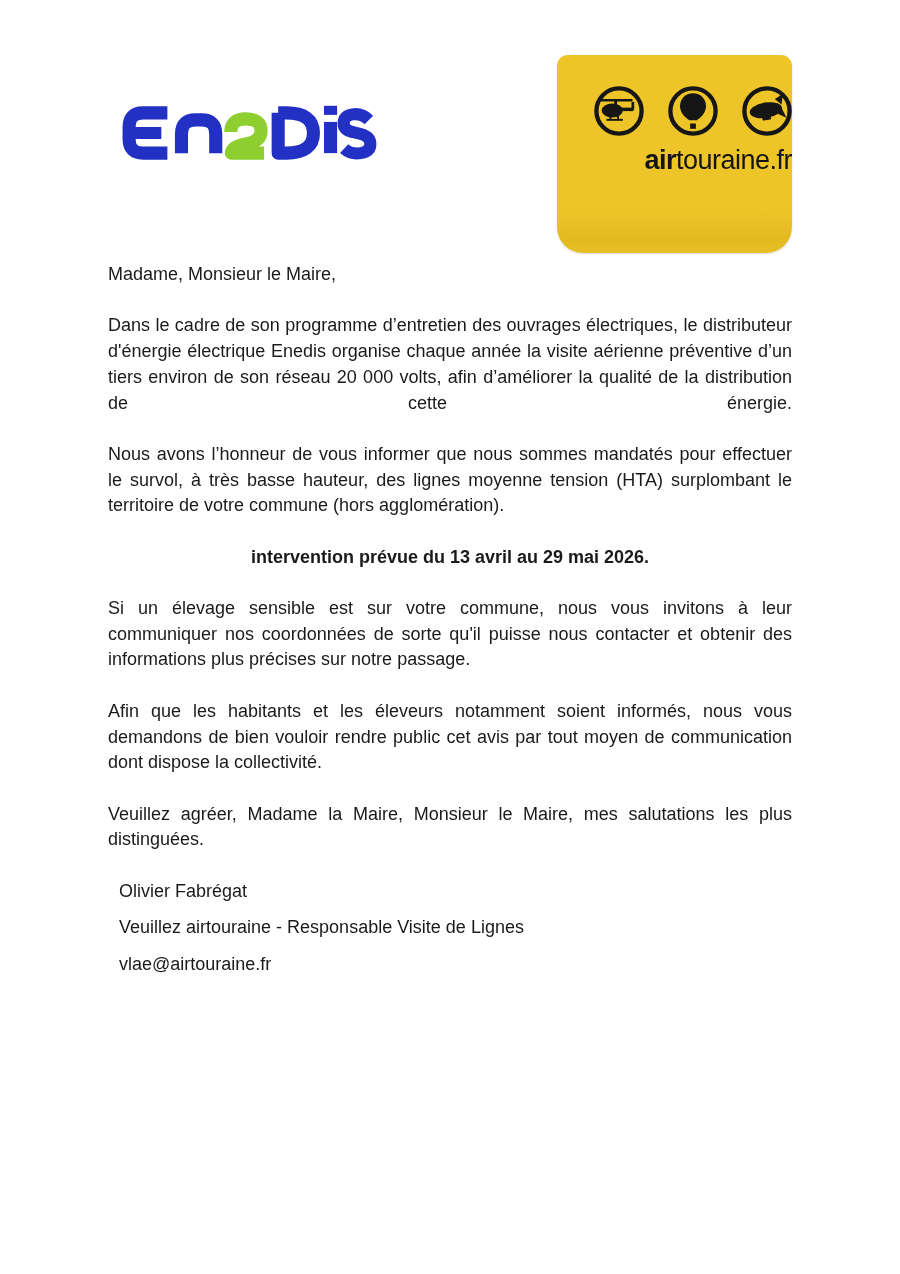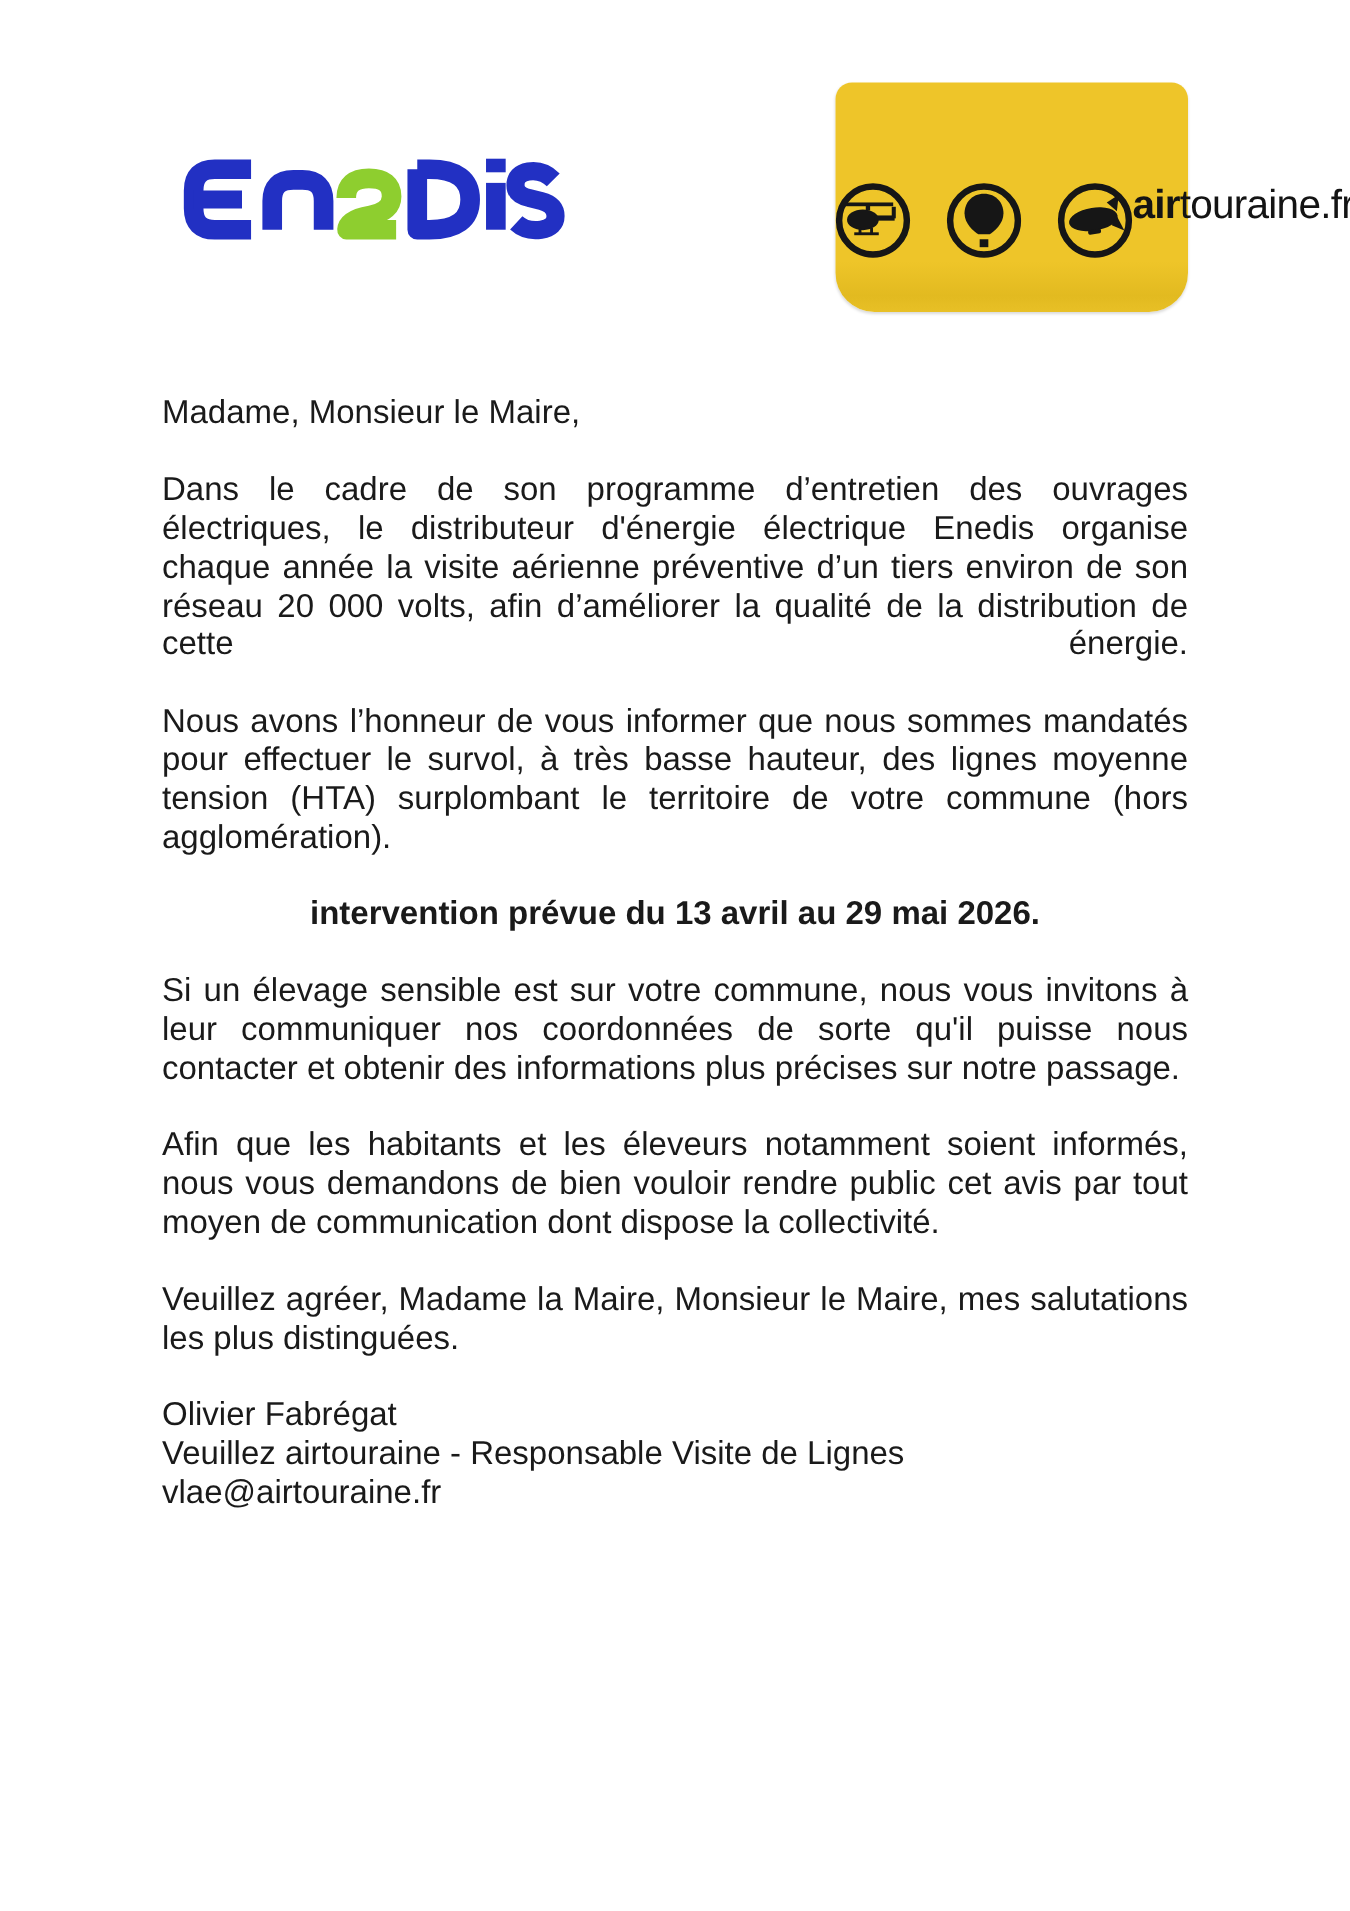--- a/index.html
+++ b/index.html
@@ -12,25 +12,25 @@
     overflow: hidden;
   }
 
   
   .enedis-logo {
     position: absolute; left: 116px; top: 98px;
     width: 274px; height: 70px;
   }
   .airtouraine-logo {
     position: absolute; left: 557px; top: 55px;
-    width: 235px; height: 153px;
+    width: 235px; height: 198px;
     border-radius: 11px 11px 26px 26px;
     background: linear-gradient(180deg, #eec529 0%, #eec529 78%, #e2ba20 93%, #e8c026 100%);
     box-shadow: 0 1px 2px rgba(0,0,0,0.15);
-    display: flex; flex-direction: row; align-items: center;
+    display: flex; flex-direction: column; align-items: flex-end;
   }
   .airtouraine-icons {
     margin-top: 31px;
     display: flex; gap: 24px; justify-content: center;
   }
   .airtouraine-icons svg { display: block; }
   .airtouraine-text {
     margin-top: 9px;
     font-size: 27px;
     letter-spacing: -0.5px;
@@ -43,30 +43,30 @@
   .letter {
     position: absolute; left: 108px; top: 262px; width: 684px;
   }
   .letter-title {
     font-size: 28px; line-height: 34px; font-weight: bold;
     text-align: center;
     margin: 0 0 62px 0;
     color: #111;
   }
   .letter p {
-    font-size: 22px; line-height: 25.7px;
+    font-size: 18px; line-height: 25.7px;
     margin: 0 0 25.7px 0;
     text-align: justify;
   }
   .letter p.justify-all { text-align-last: justify; }
   .letter p.highlight {
     text-align: right; text-align-last: center;
     font-weight: bold;
   }
-  .letter .signature p { margin: 0; text-align: left; }
+  .letter .signature p { margin: 11px; text-align: left; }
 </style>
 </head>
 <body>
 
 <div class="enedis-logo">
   <svg width="274" height="70" viewBox="0 0 272 66" fill="none" xmlns="http://www.w3.org/2000/svg">
 
     <path d="M51 13 H27 Q13 13 13 27 V39 Q13 53 27 53 H51" stroke="#2230c3" stroke-width="13" stroke-linejoin="round"></path>
     <path d="M13 33 H45" stroke="#2230c3" stroke-width="12"></path>
 

